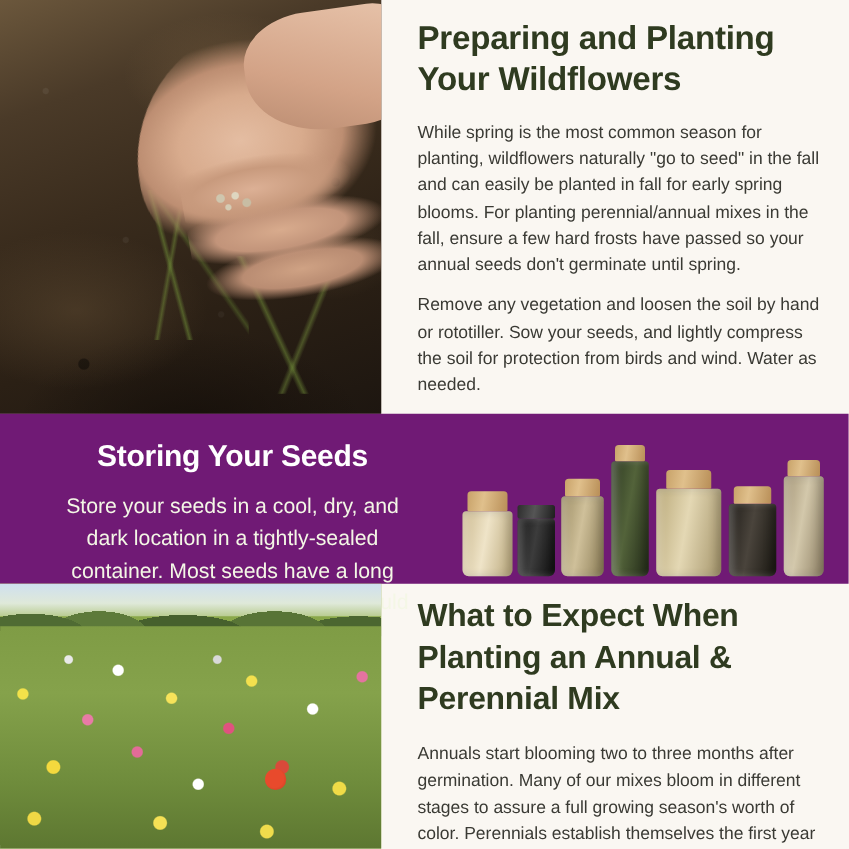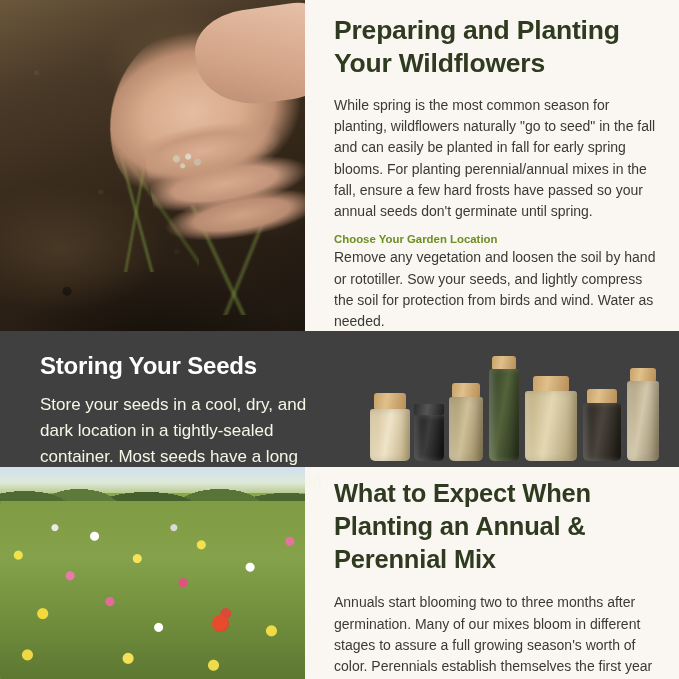--- a/index.html
+++ b/index.html
@@ -135,23 +135,24 @@
     margin-bottom: 11px;
   }
   .body:last-child { margin-bottom: 0; }
 
   
   .sec2 {
     position: absolute;
     top: 331px; left: 0;
     width: 679px;
     height: 136px;
-    background: #404040;
+    background: #701a75;
     display: flex;
     align-items: flex-start;
+    text-align: center;
   }
   .sec2-text {
     width: 352px;
     padding: 21px 20px 0 40px;
     color: #ffffff;
   }
   .h2 {
     font-size: 24px;
     font-weight: bold;
     letter-spacing: -0.2px;
@@ -282,21 +283,20 @@
       <div class="hand-wrist"></div>
       <div class="hand-fingers"></div>
       <div class="seeds"></div>
     </div>
 
     <div class="sec1-text">
       <h1 class="h1">Preparing and Planting Your Wildflowers</h1>
 
       <p class="body">While spring is the most common season for planting, wildflowers naturally "go to seed" in the fall and can easily be planted in fall for early spring blooms. For planting perennial/annual mixes in the fall, ensure a few hard frosts have passed so your annual seeds don't germinate until spring.</p>
 
-      <div class="sub">Choose Your Garden Location</div>
 
       <p class="body">Remove any vegetation and loosen the soil by hand or rototiller. Sow your seeds, and lightly compress the soil for protection from birds and wind. Water as needed.</p>
     </div>
   </section>
 
   <section class="sec2">
     <div class="sec2-text">
       <h2 class="h2">Storing Your Seeds</h2>
       <p class="sec2-body">Store your seeds in a cool, dry, and dark location in a tightly-sealed container. Most seeds have a long shelf life, but heat and moisture could shorten it.</p>
     </div>

